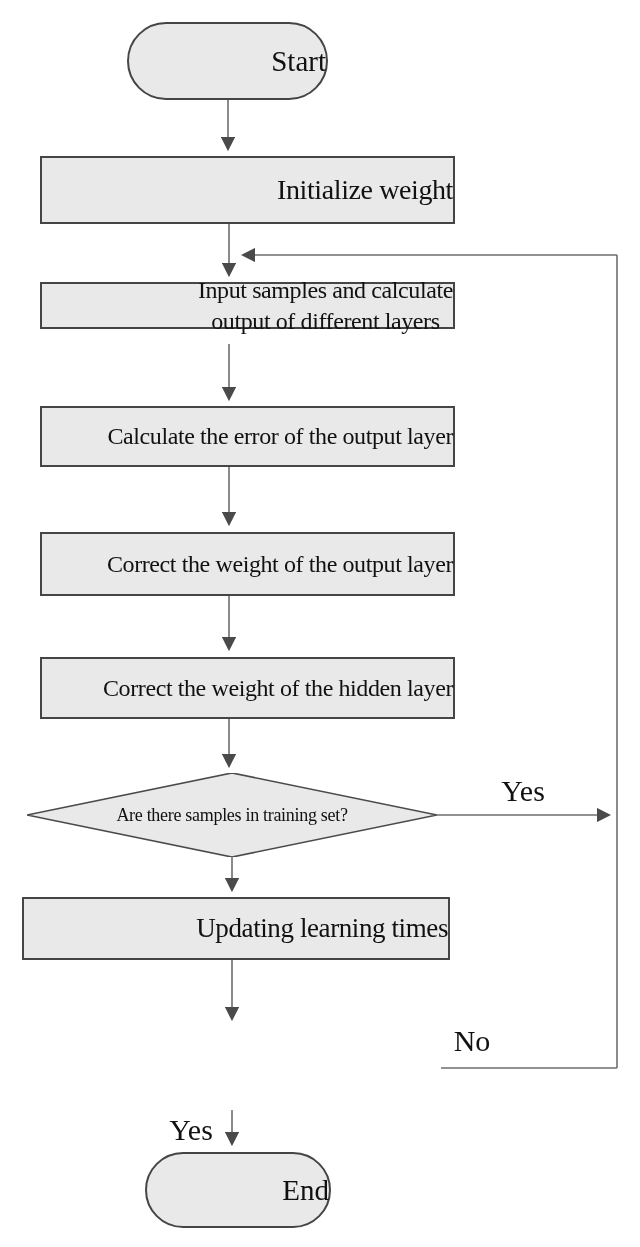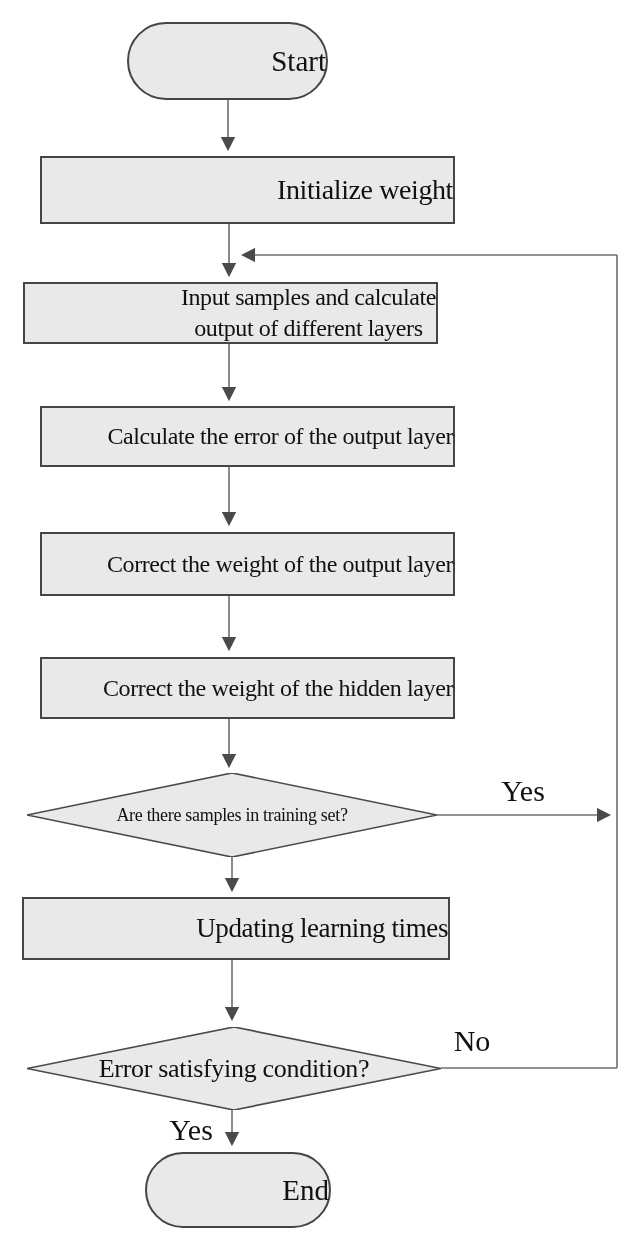--- a/index.html
+++ b/index.html
@@ -64,21 +64,21 @@
   </svg>
 
   <div class="node terminator" style="left:127px;top:22px;width:201px;height:78px;">
     <span>Start</span>
   </div>
 
   <div class="node process" style="left:40px;top:156px;width:415px;height:68px;font-size:28px;">
     <span>Initialize weight</span>
   </div>
 
-  <div class="node process" style="left:23px;top:282px;width:415px;height:62px;">
+  <div class="node process" style="left:40px;top:282px;width:415px;height:47px;">
     <div class="two-line">
       <div>Input samples and calculate</div>
       <div>output of different layers</div>
     </div>
   </div>
 
   <div class="node process" style="left:40px;top:406px;width:415px;height:61px;">
     <span>Calculate the error of the output layer</span>
   </div>
 
@@ -94,26 +94,20 @@
     <svg viewBox="0 0 100 100" preserveAspectRatio="none">
       <polygon points="50,0 100,50 50,100 0,50" fill="#e9e9e9" stroke="#4a4a4a" stroke-width="1.7" vector-effect="non-scaling-stroke"></polygon>
     </svg>
     <span class="lbl">Are there samples in training set?</span>
   </div>
 
   <div class="node process" style="left:22px;top:897px;width:428px;height:63px;font-size:27px;">
     <span>Updating learning times</span>
   </div>
 
-  <div class="diamond" style="left:27px;top:1027px;width:414px;height:83px;">
-    <svg viewBox="0 0 100 100" preserveAspectRatio="none">
-      <polygon points="50,0 100,50 50,100 0,50" fill="#e9e9e9" stroke="#4a4a4a" stroke-width="1.7" vector-effect="non-scaling-stroke"></polygon>
-    </svg>
-    <span class="lbl" style="font-size:26px;">Error satisfying condition?</span>
-  </div>
 
   <div class="node terminator" style="left:145px;top:1152px;width:186px;height:76px;">
     <span>End</span>
   </div>
 
   <span class="edge-label" style="left:523px;top:791px;">Yes</span>
   <span class="edge-label" style="left:472px;top:1041px;">No</span>
   <span class="edge-label" style="left:191px;top:1130px;">Yes</span>
 
 </div>

